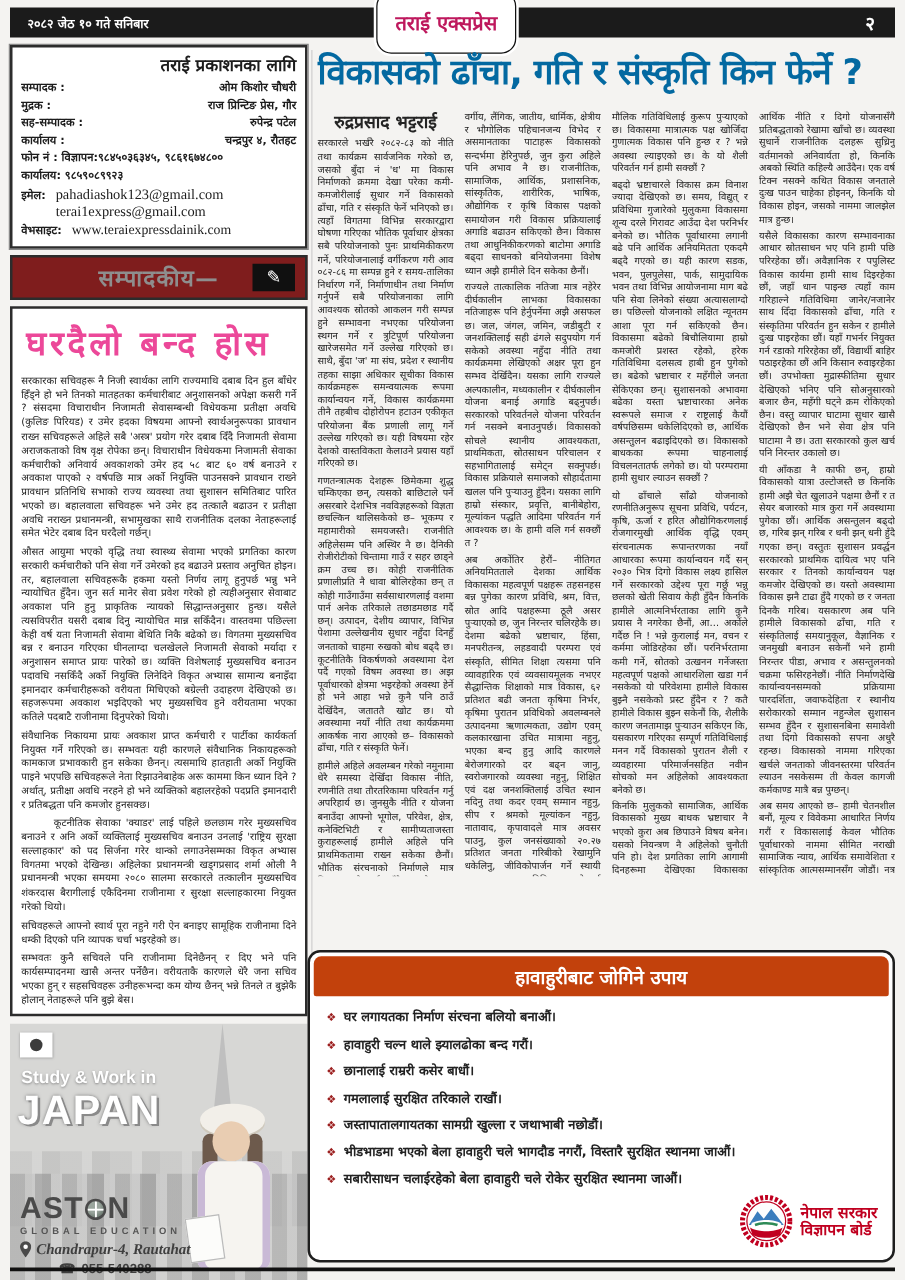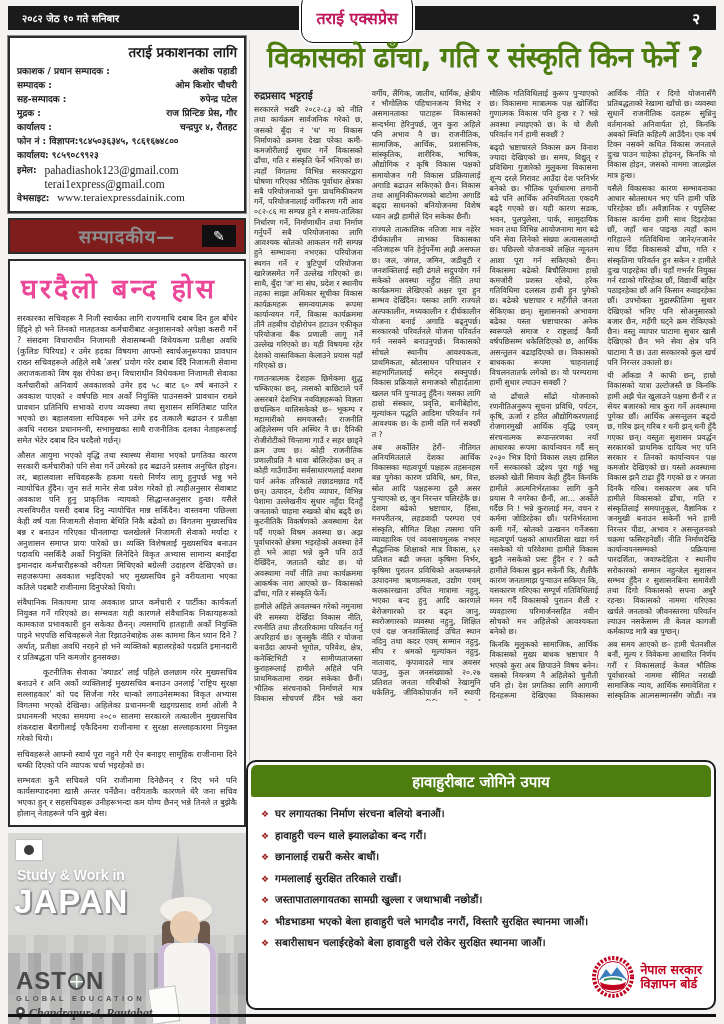--- a/index.html
+++ b/index.html
@@ -86,34 +86,34 @@
       linear-gradient(90deg,#fff 0 0) center/1.5px 100% no-repeat,
       radial-gradient(circle at 40% 35%,#9aa59d 0 40%,#5c6a60 90%);
     border:2px solid #4a4a4a;box-sizing:border-box;
   }
   .aston .sub{font-size:7.5px;letter-spacing:3.2px;font-weight:bold;color:#555;margin-top:1px;}
   .addr{display:flex;align-items:center;gap:4px;margin-top:3px;font-family:"Liberation Serif",serif;font-style:italic;font-size:12px;font-weight:bold;color:#3f3f3f;}
   .phrow{display:flex;align-items:center;gap:5px;font-size:10.5px;font-weight:bold;color:#3f3f3f;justify-content:center;margin-top:1px;}
   
   .article{position:absolute;left:254px;top:36px;width:462px;}
   .headline{
-    font-size:28px;font-weight:800;color:#4d7c0f;text-align:center;white-space:nowrap;
+    font-size:28px;font-weight:800;color:#0369a1;white-space:nowrap;
     letter-spacing:-0.5px;line-height:1.6;overflow:hidden;
   }
   .cols{display:flex;gap:9px;margin-top:8px;height:612px;overflow:hidden;}
   .col{flex:1;font-size:7.7px;line-height:1.33;text-align:justify;color:#242424;}
   .col p{margin:0 0 3px;}
-  .byline{text-align:left;font-weight:bold;font-size:10px;margin-bottom:3px;}
+  .byline{text-align:center;font-weight:bold;font-size:14px;margin-bottom:3px;}
   
   .tips{
     position:absolute;left:246px;top:760px;width:470px;height:250px;
     border:2.5px solid #1e1e1e;border-radius:10px;background:#fff;box-sizing:border-box;padding:3px;
   }
   .tips .bar{
-    background:#4d7c0f;color:#fff;text-align:center;font-size:15px;font-weight:bold;
+    background:#c2410c;color:#fff;text-align:center;font-size:15px;font-weight:bold;
     padding:6px 0;border-radius:6px 6px 2px 2px;
   }
   .tips ul{list-style:none;margin:9px 6px 0 10px;padding:0;}
   .tips li{font-size:10.3px;font-weight:bold;color:#222;margin-bottom:7.5px;display:flex;gap:6px;align-items:baseline;}
   .tips .dia{color:#9c1f1f;font-size:9px;}
   .govt{position:absolute;right:12px;bottom:10px;display:flex;align-items:center;gap:6px;}
   .govt .txt{color:#c00020;font-weight:bold;font-size:12.5px;line-height:1.15;}
   .page-rule{position:absolute;left:8px;right:8px;top:1014px;height:3px;background:#111;}
   .vrule{position:absolute;left:249px;top:40px;width:1px;height:748px;background:#cfcfcf;}
 </style>
@@ -127,34 +127,30 @@
   <span class="pagenum">२</span>
 </div>
 
 <div class="vrule"></div>
 
 <div class="left-rail">
 
   <div class="pubbox">
     <div class="title">तराई प्रकाशनका लागि</div>
     <div class="pubrow">
-      <span class="lab">प्रकाशक / प्रधान सम्पादक :</span>
-      <span class="val">अशोक पहाडी</span>
-    </div>
-    <div class="pubrow">
       <span class="lab">सम्पादक :</span>
       <span class="val">ओम किशोर चौधरी</span>
+    </div>
+    <div class="pubrow">
+      <span class="lab">मुद्रक :</span>
+      <span class="val">राज प्रिन्टिङ प्रेस, गौर</span>
     </div>
     <div class="pubrow">
       <span class="lab">सह-सम्पादक :</span>
       <span class="val">रुपेन्द्र पटेल</span>
-    </div>
-    <div class="pubrow">
-      <span class="lab">मुद्रक :</span>
-      <span class="val">राज प्रिन्टिङ प्रेस, गौर</span>
     </div>
     <div class="pubrow">
       <span class="lab">कार्यालय :</span>
       <span class="val">चन्द्रपुर ४, रौतहट</span>
     </div>
     <div class="publine">फोन नं : विज्ञापन:९८४५०३६३४५, ९८६१६७४८००</div>
     <div class="publine">कार्यालय: ९८५९०८९९२३</div>
     <div class="emailrow">
       <span>इमेल:</span>
       <span class="emailvals">

